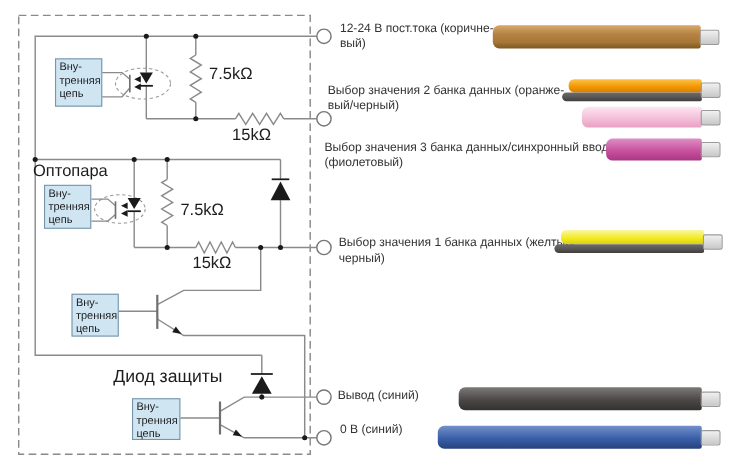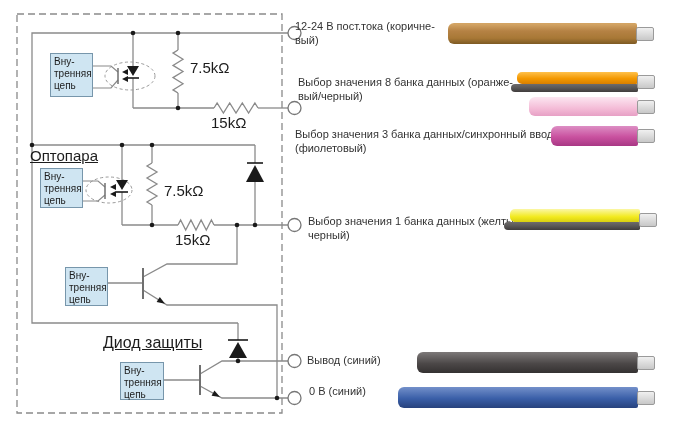--- a/index.html
+++ b/index.html
@@ -9,21 +9,21 @@
   .dash{fill:none;stroke:#8a8a8a;stroke-width:1.3;stroke-dasharray:7 4;}
   .w path,.w polyline{fill:none;stroke:#8a8a8a;stroke-width:1.3;}
   .opto-dash{fill:none;stroke:#9a9a9a;stroke-width:1;stroke-dasharray:3 2.5;}
   .bar{stroke:#6f6f6f;stroke-width:2;fill:none;}
   .blk{fill:#1a1a1a;stroke:none;}
   .blkline{stroke:#1a1a1a;stroke-width:1.6;fill:none;}
   .term{fill:#fff;stroke:#777;stroke-width:1.3;}
 
   .ic-box{position:absolute;box-sizing:border-box;background:#cfe5f2;border:1px solid #7796ab;
           color:#1c1c1c;font-size:10px;line-height:1.2;padding:2px 3px;white-space:pre-line;}
-  .diag-label{position:absolute;color:#1c1c1c;white-space:nowrap;text-decoration:underline;}
+  .diag-label{position:absolute;color:#1c1c1c;white-space:nowrap;}
   .res-label{position:absolute;color:#1c1c1c;font-size:15px;white-space:nowrap;}
   .t-label{position:absolute;color:#333;font-size:11px;line-height:1.28;white-space:pre-line;}
 
   .wire{position:absolute;display:flex;align-items:center;}
   .wire-body{height:100%;border-radius:6px 2px 2px 6px;}
   .wire-cap{width:16px;height:12px;margin-left:-1px;background:linear-gradient(180deg,#f0f0f0,#c8c8c8);
             border:1px solid #9a9a9a;border-radius:2px;}
   .duo{display:flex;flex-direction:column;background:none;}
   .half{border-radius:5px 2px 2px 5px;}
   .brown{background:linear-gradient(180deg,#d3a464 6%,#b58244 38%,#a87836 72%,#7d5a23 100%);}
@@ -167,23 +167,23 @@
 цепь</div>
 
   <div class="diag-label" style="left:30px;top:147px;font-size:15px">Оптопара</div>
   <div class="diag-label" style="left:103px;top:334px;font-size:16px">Диод защиты</div>
 
   <div class="res-label" style="left:190px;top:59px">7.5kΩ</div>
   <div class="res-label" style="left:211px;top:114px">15kΩ</div>
   <div class="res-label" style="left:164px;top:182px">7.5kΩ</div>
   <div class="res-label" style="left:175px;top:231px">15kΩ</div>
 
-  <div class="t-label" style="left:295px;top:19px">12-24 В пост.тока (коричне-
+  <div class="t-label" style="left:309px;top:19px">12-24 В пост.тока (коричне-
 вый)</div>
-  <div class="t-label" style="left:298px;top:75px">Выбор значения 8 банка данных (оранже-
+  <div class="t-label" style="left:298px;top:75px">Выбор значения 2 банка данных (оранже-
 вый/черный)</div>
   <div class="t-label" style="left:295px;top:127px">Выбор значения 3 банка данных/синхронный ввод
 (фиолетовый)</div>
   <div class="t-label" style="left:308px;top:214px">Выбор значения 1 банка данных (желтый/
 черный)</div>
   <div class="t-label" style="left:307px;top:353px">Вывод (синий)</div>
   <div class="t-label" style="left:309px;top:384px">0 В (синий)</div>
 
   <div class="wire" style="left:448px;top:23px;height:21px">
     <div class="wire-body brown" style="width:189px"></div>

